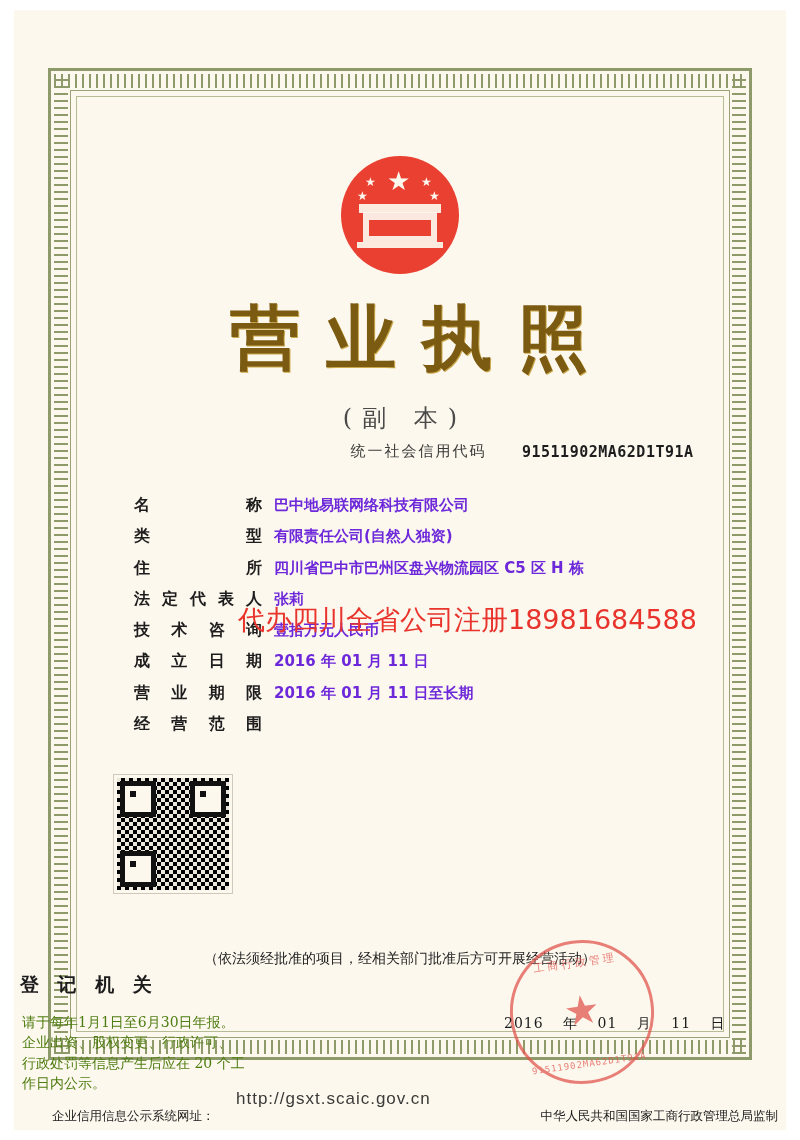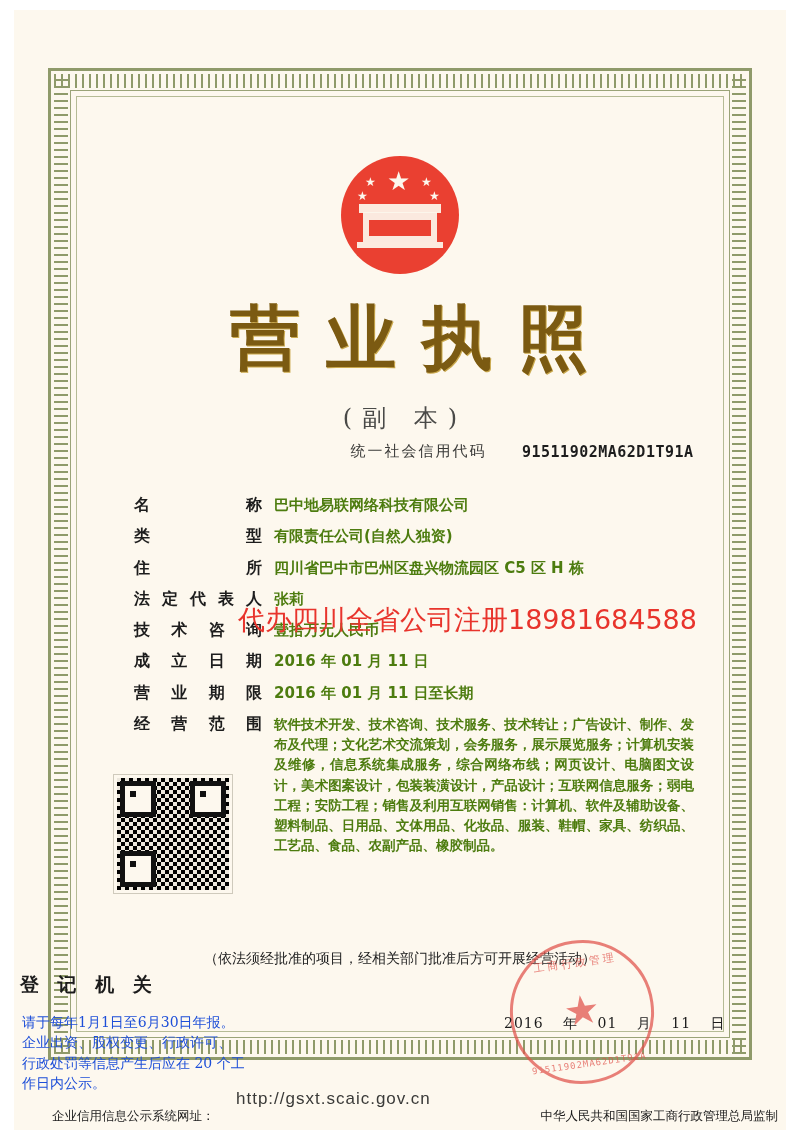--- a/index.html
+++ b/index.html
@@ -197,21 +197,21 @@
     letter-spacing: 0;
     text-align: justify;
     text-align-last: justify;
     font-weight: bold;
   }
   .field-value {
     margin-left: 140px;
     font-family: "DejaVu Sans", "Liberation Sans", sans-serif;
     font-size: 15px;
     font-weight: bold;
-    color: #4d7c0f;
+    color: #6d28d9;
     line-height: 1.35;
   }
   .field-value.scope {
     font-size: 13.5px;
     line-height: 1.5;
     text-align: justify;
   }
 
   
   .qr {
@@ -332,21 +332,21 @@
 
   
   .notice {
     position: absolute;
     left: 22px;
     top: 1012px;
     width: 270px;
     font-family: "DejaVu Serif", "Liberation Serif", serif;
     font-size: 14px;
     line-height: 1.45;
-    color: #1d4ed8;
+    color: #4d7c0f;
   }
   .site-url {
     position: absolute;
     left: 236px;
     top: 1089px;
     font-family: Liberation Sans, sans-serif;
     font-size: 17px;
     color: #3a3a38;
     letter-spacing: 1px;
   }
@@ -418,21 +418,20 @@
     <div class="field-row">
       <div class="field-label">成立日期</div>
       <div class="field-value">2016 年 01 月 11 日</div>
     </div>
     <div class="field-row">
       <div class="field-label">营业期限</div>
       <div class="field-value">2016 年 01 月 11 日至长期</div>
     </div>
     <div class="field-row">
       <div class="field-label">经营范围</div>
-      <div class="field-value scope">软件技术开发、技术咨询、技术服务、技术转让；广告设计、制作、发布及代理；文化艺术交流策划，会务服务，展示展览服务；计算机安装及维修，信息系统集成服务，综合网络布线；网页设计、电脑图文设计，美术图案设计，包装装潢设计，产品设计；互联网信息服务；弱电工程；安防工程；销售及利用互联网销售：计算机、软件及辅助设备、塑料制品、日用品、文体用品、化妆品、服装、鞋帽、家具、纺织品、工艺品、食品、农副产品、橡胶制品。</div>
     </div>
   </div>
 
   <div class="qr">
     <div class="corner c1"></div>
     <div class="corner c2"></div>
     <div class="corner c3"></div>
   </div>
 
   <div class="watermark">代办四川全省公司注册18981684588</div>

